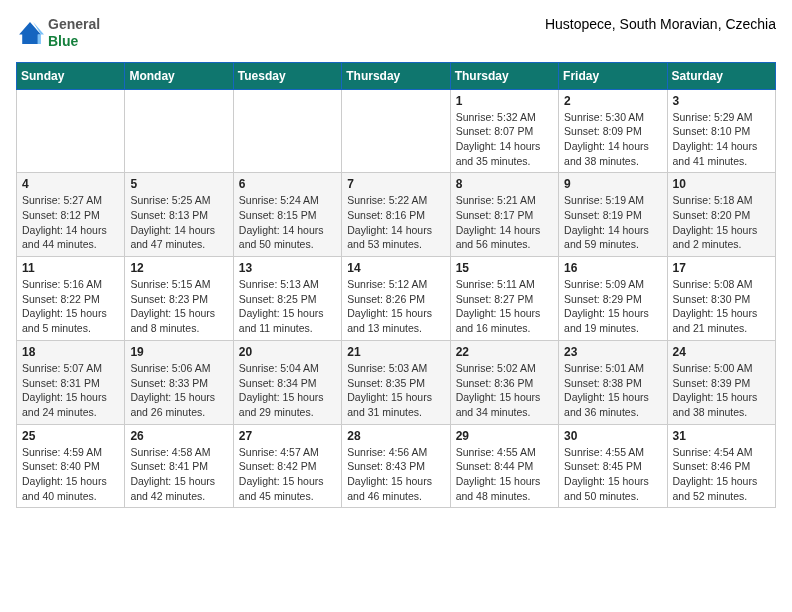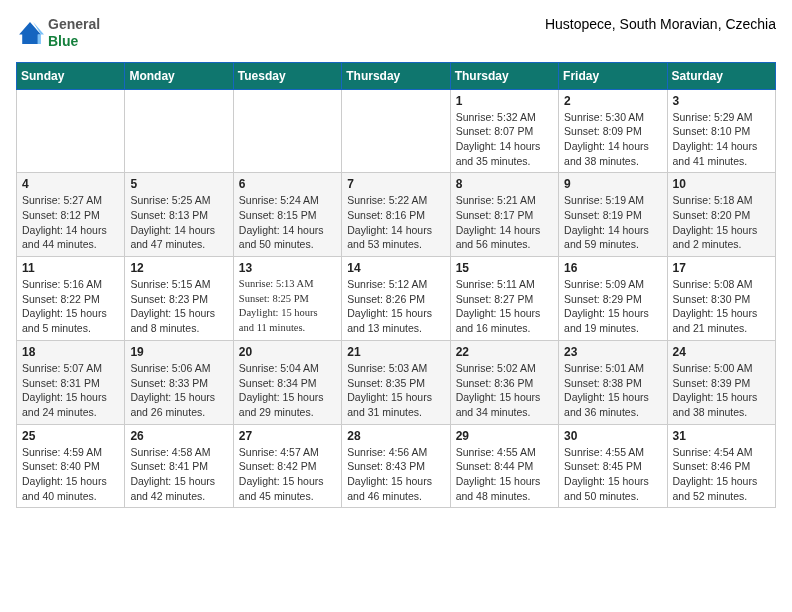--- a/index.html
+++ b/index.html
@@ -208,21 +208,21 @@
         </td>
         <td>
           <div class="day-num">12</div>
           <div class="day-info" style="white-space: pre-line;">Sunrise: 5:15 AM
 Sunset: 8:23 PM
 Daylight: 15 hours
 and 8 minutes.</div>
         </td>
         <td>
           <div class="day-num">13</div>
-          <div class="day-info" style="white-space: pre-line; font-family: Liberation Serif, serif;">Sunrise: 5:13 AM
+          <div class="day-info" style="white-space: pre-line;">Sunrise: 5:13 AM
 Sunset: 8:25 PM
 Daylight: 15 hours
 and 11 minutes.</div>
         </td>
         <td>
           <div class="day-num">14</div>
           <div class="day-info" style="white-space: pre-line;">Sunrise: 5:12 AM
 Sunset: 8:26 PM
 Daylight: 15 hours
 and 13 minutes.</div>

